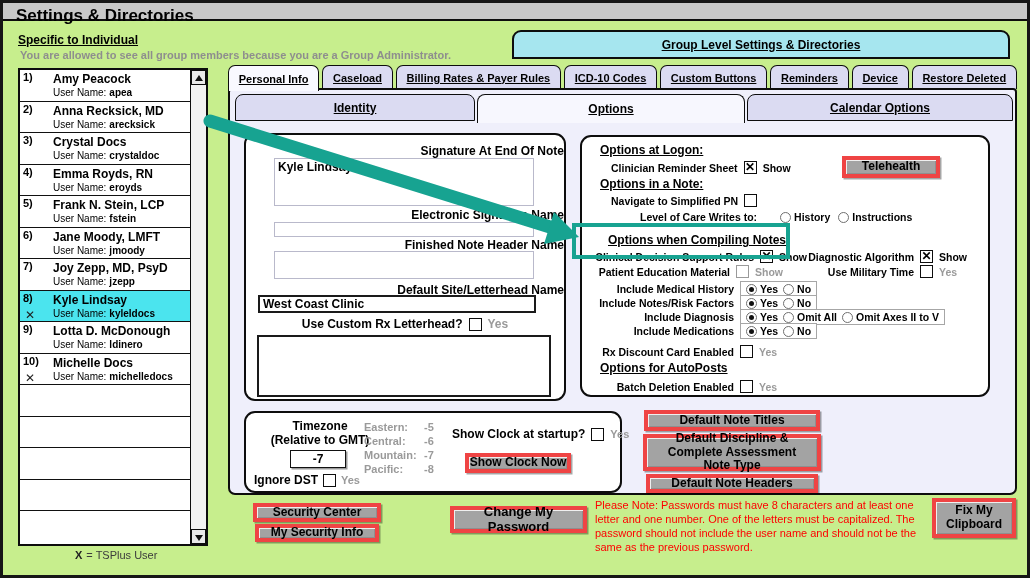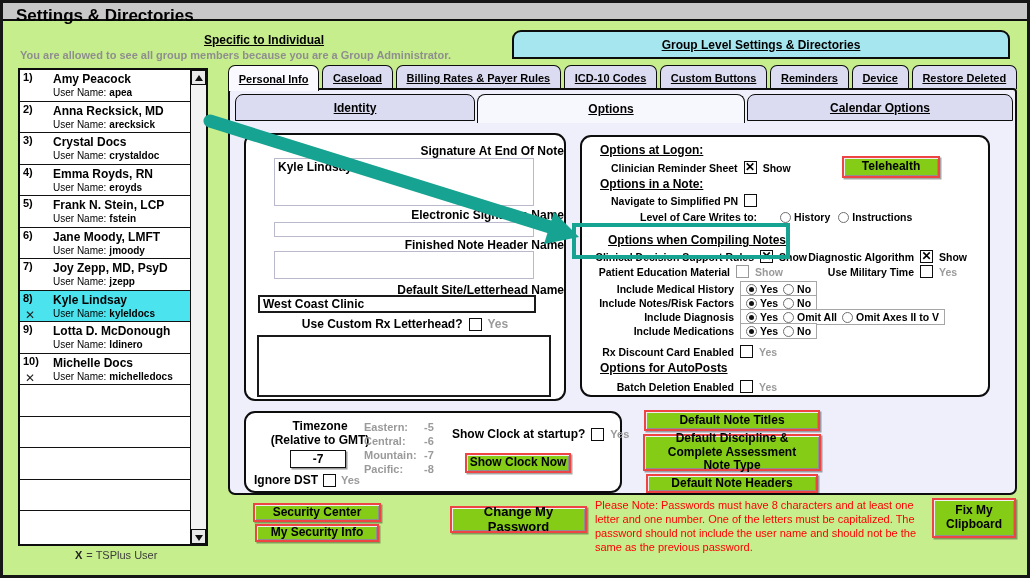--- a/index.html
+++ b/index.html
@@ -5,21 +5,21 @@
   * { margin:0; padding:0; box-sizing:border-box; }
   html,body { background:#888; }
   body { font-family:"Liberation Sans", sans-serif; }
   .root { position:relative; width:1030px; height:578px; background:#c7ee8d;
           border:3px solid #161616; overflow:hidden; }
   .titlebar { position:absolute; left:0; top:0; right:0; height:18px; background:#c8c8c8;
               border-bottom:2px solid #0d0d0d; }
   .titlebar span { display:block; padding:3px 0 0 13px; font-size:17px; font-weight:bold; color:#000; }
 
   
-  .green-tab-label { position:absolute; left:15px; top:30px; width:492px; text-align:center;
+  .green-tab-label { position:absolute; left:15px; top:30px; width:492px; text-align:left;
                      font-size:12px; font-weight:bold; text-decoration:underline; }
   .green-tab-note { position:absolute; left:17px; top:46px; font-size:11px; font-weight:bold; color:#8e8e8e; }
   .cyan-tab { position:absolute; left:509px; top:27px; width:498px; height:29px; background:#a6e6ef;
               border:2px solid #0d0d0d; border-radius:9px 9px 0 0; display:flex; align-items:center; justify-content:center; }
   .cyan-tab span { font-size:12px; font-weight:bold; text-decoration:underline; }
 
   
   .user-list { position:absolute; left:15px; top:65px; width:190px; height:478px; background:#fff;
                border:2px solid #0d0d0d; }
   .rows { position:absolute; left:0; top:0; right:16px; bottom:0; }
@@ -83,21 +83,21 @@
   .tz-l1 { position:absolute; left:8px; top:6px; width:132px; text-align:center; font-size:12px; font-weight:bold; }
   .tz-l2 { position:absolute; left:8px; top:20px; width:132px; text-align:center; font-size:12px; font-weight:bold; }
   .tz-input { position:absolute; left:44px; top:37px; width:56px; height:18px; border:1.5px solid #111;
               box-shadow:1.5px 1.5px 0 #9a9a9a; background:#fff; text-align:center; font-size:12px; font-weight:bold; padding-top:1px; }
   .tz-dst { position:absolute; left:8px; top:60px; display:flex; align-items:center; gap:5px;
             font-size:12px; font-weight:bold; }
   .tz-zone-name { position:absolute; left:118px; font-size:11px; font-weight:bold; color:#9a9a9a; }
   .tz-zone-off  { position:absolute; left:178px; font-size:11px; font-weight:bold; color:#9a9a9a; }
   .tz-clock-row { position:absolute; left:206px; top:14px; display:flex; align-items:center; gap:6px;
                   font-size:12px; font-weight:bold; white-space:nowrap; }
-  .btn { background:#84cc16; border:2px solid #ef4444; box-shadow:inset 1px 1px 0 #efefef, inset -1px -1px 0 #8f8f8f, 1.5px 1.5px 0 rgba(0,0,0,.35);
+  .btn { background:#a3a3a3; border:4px solid #ef4444; box-shadow:inset 1px 1px 0 #efefef, inset -1px -1px 0 #8f8f8f, 1.5px 1.5px 0 rgba(0,0,0,.35);
          display:flex; align-items:center; justify-content:center; text-align:center;
          font-size:12px; font-weight:bold; color:#000; line-height:1.15; cursor:default; }
 
   
   .h-ul { position:absolute; font-size:12px; font-weight:bold; text-decoration:underline; white-space:nowrap; }
   .opt-row { position:absolute; display:flex; align-items:center; gap:6px; font-size:10.5px;
              font-weight:bold; white-space:nowrap; }
   .rlabel { display:inline-block; text-align:right; }
   .grp { display:inline-flex; align-items:center; gap:5px; border:1px solid #a6a6a6; background:#fff;
          padding:1px 5px; font-size:10.5px; font-weight:bold; }

